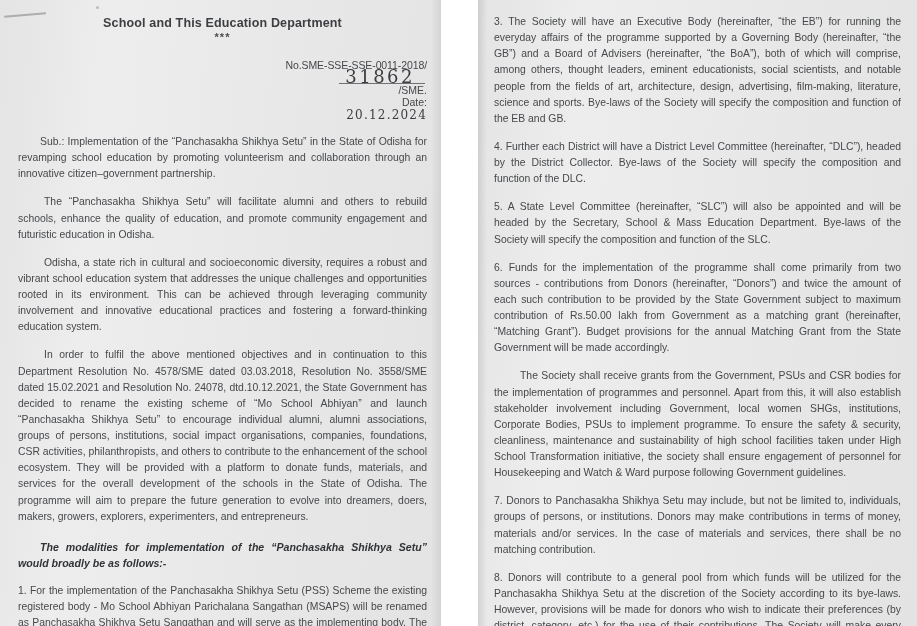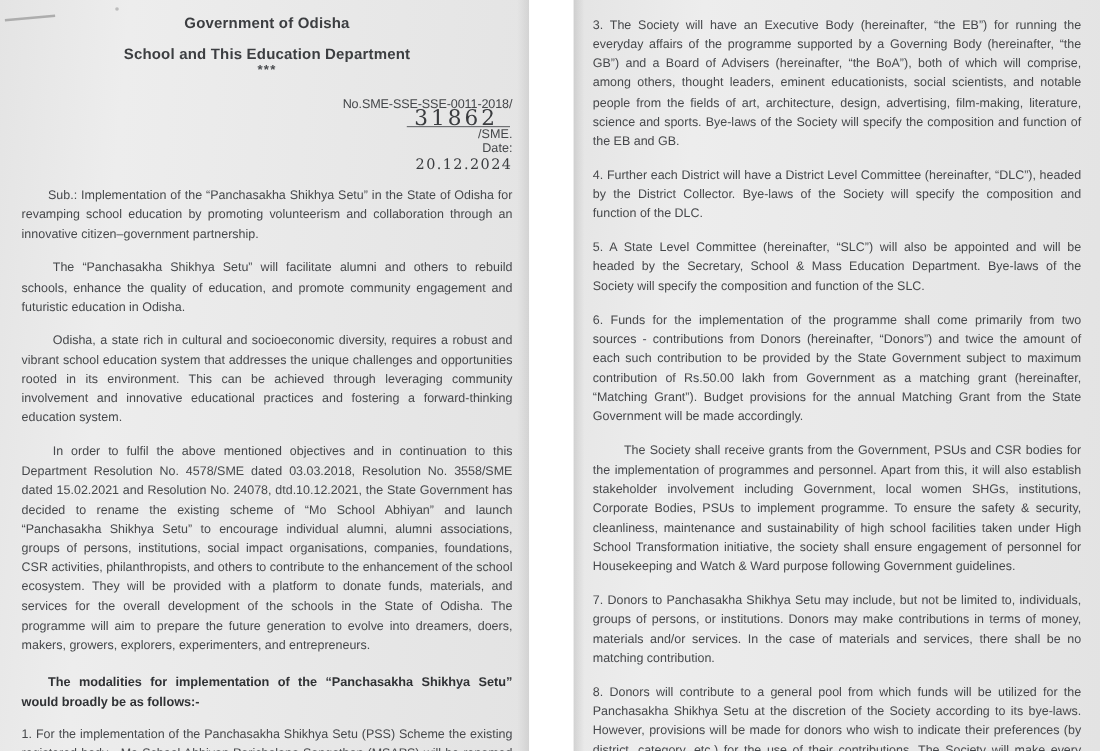--- a/index.html
+++ b/index.html
@@ -140,38 +140,38 @@
   p.body.tight { margin-top: 11px; }
   .u { }
   p.heading-bold {
     font-size: 10.6px;
     line-height: 1.55;
     text-align: justify;
     font-weight: bold;
     color: #303235;
     margin: 14px 0 0 0;
     text-indent: 22px;
+    font-style: italic;
   }
   .gutter {
     position: absolute;
     top: 0; left: 441px; width: 37px; height: 626px;
     background: #ffffff;
   }
 </style>
 </head>
 <body>
 
 <div id="scan">
 
   <div class="page page-left">
     <div class="staple-mark"></div>
     <div class="corner-speck"></div>
     <div class="page-inner">
 
-      <div class="hdr hdr-govt">Government of Odisha</div>
       <div class="hdr hdr-dept">School and This Education Department</div>
       <div class="hdr-stars">***</div>
 
       <div class="memoline">
         <span class="memo-no">No.SME-SSE-SSE-0011-2018/</span>
         <span class="memo-hand">31862</span>
         <span class="memo-sme">/SME.</span>
         <span class="memo-date-lbl">Date:</span>
         <span class="memo-date-val">20.12.2024</span>
       </div>

